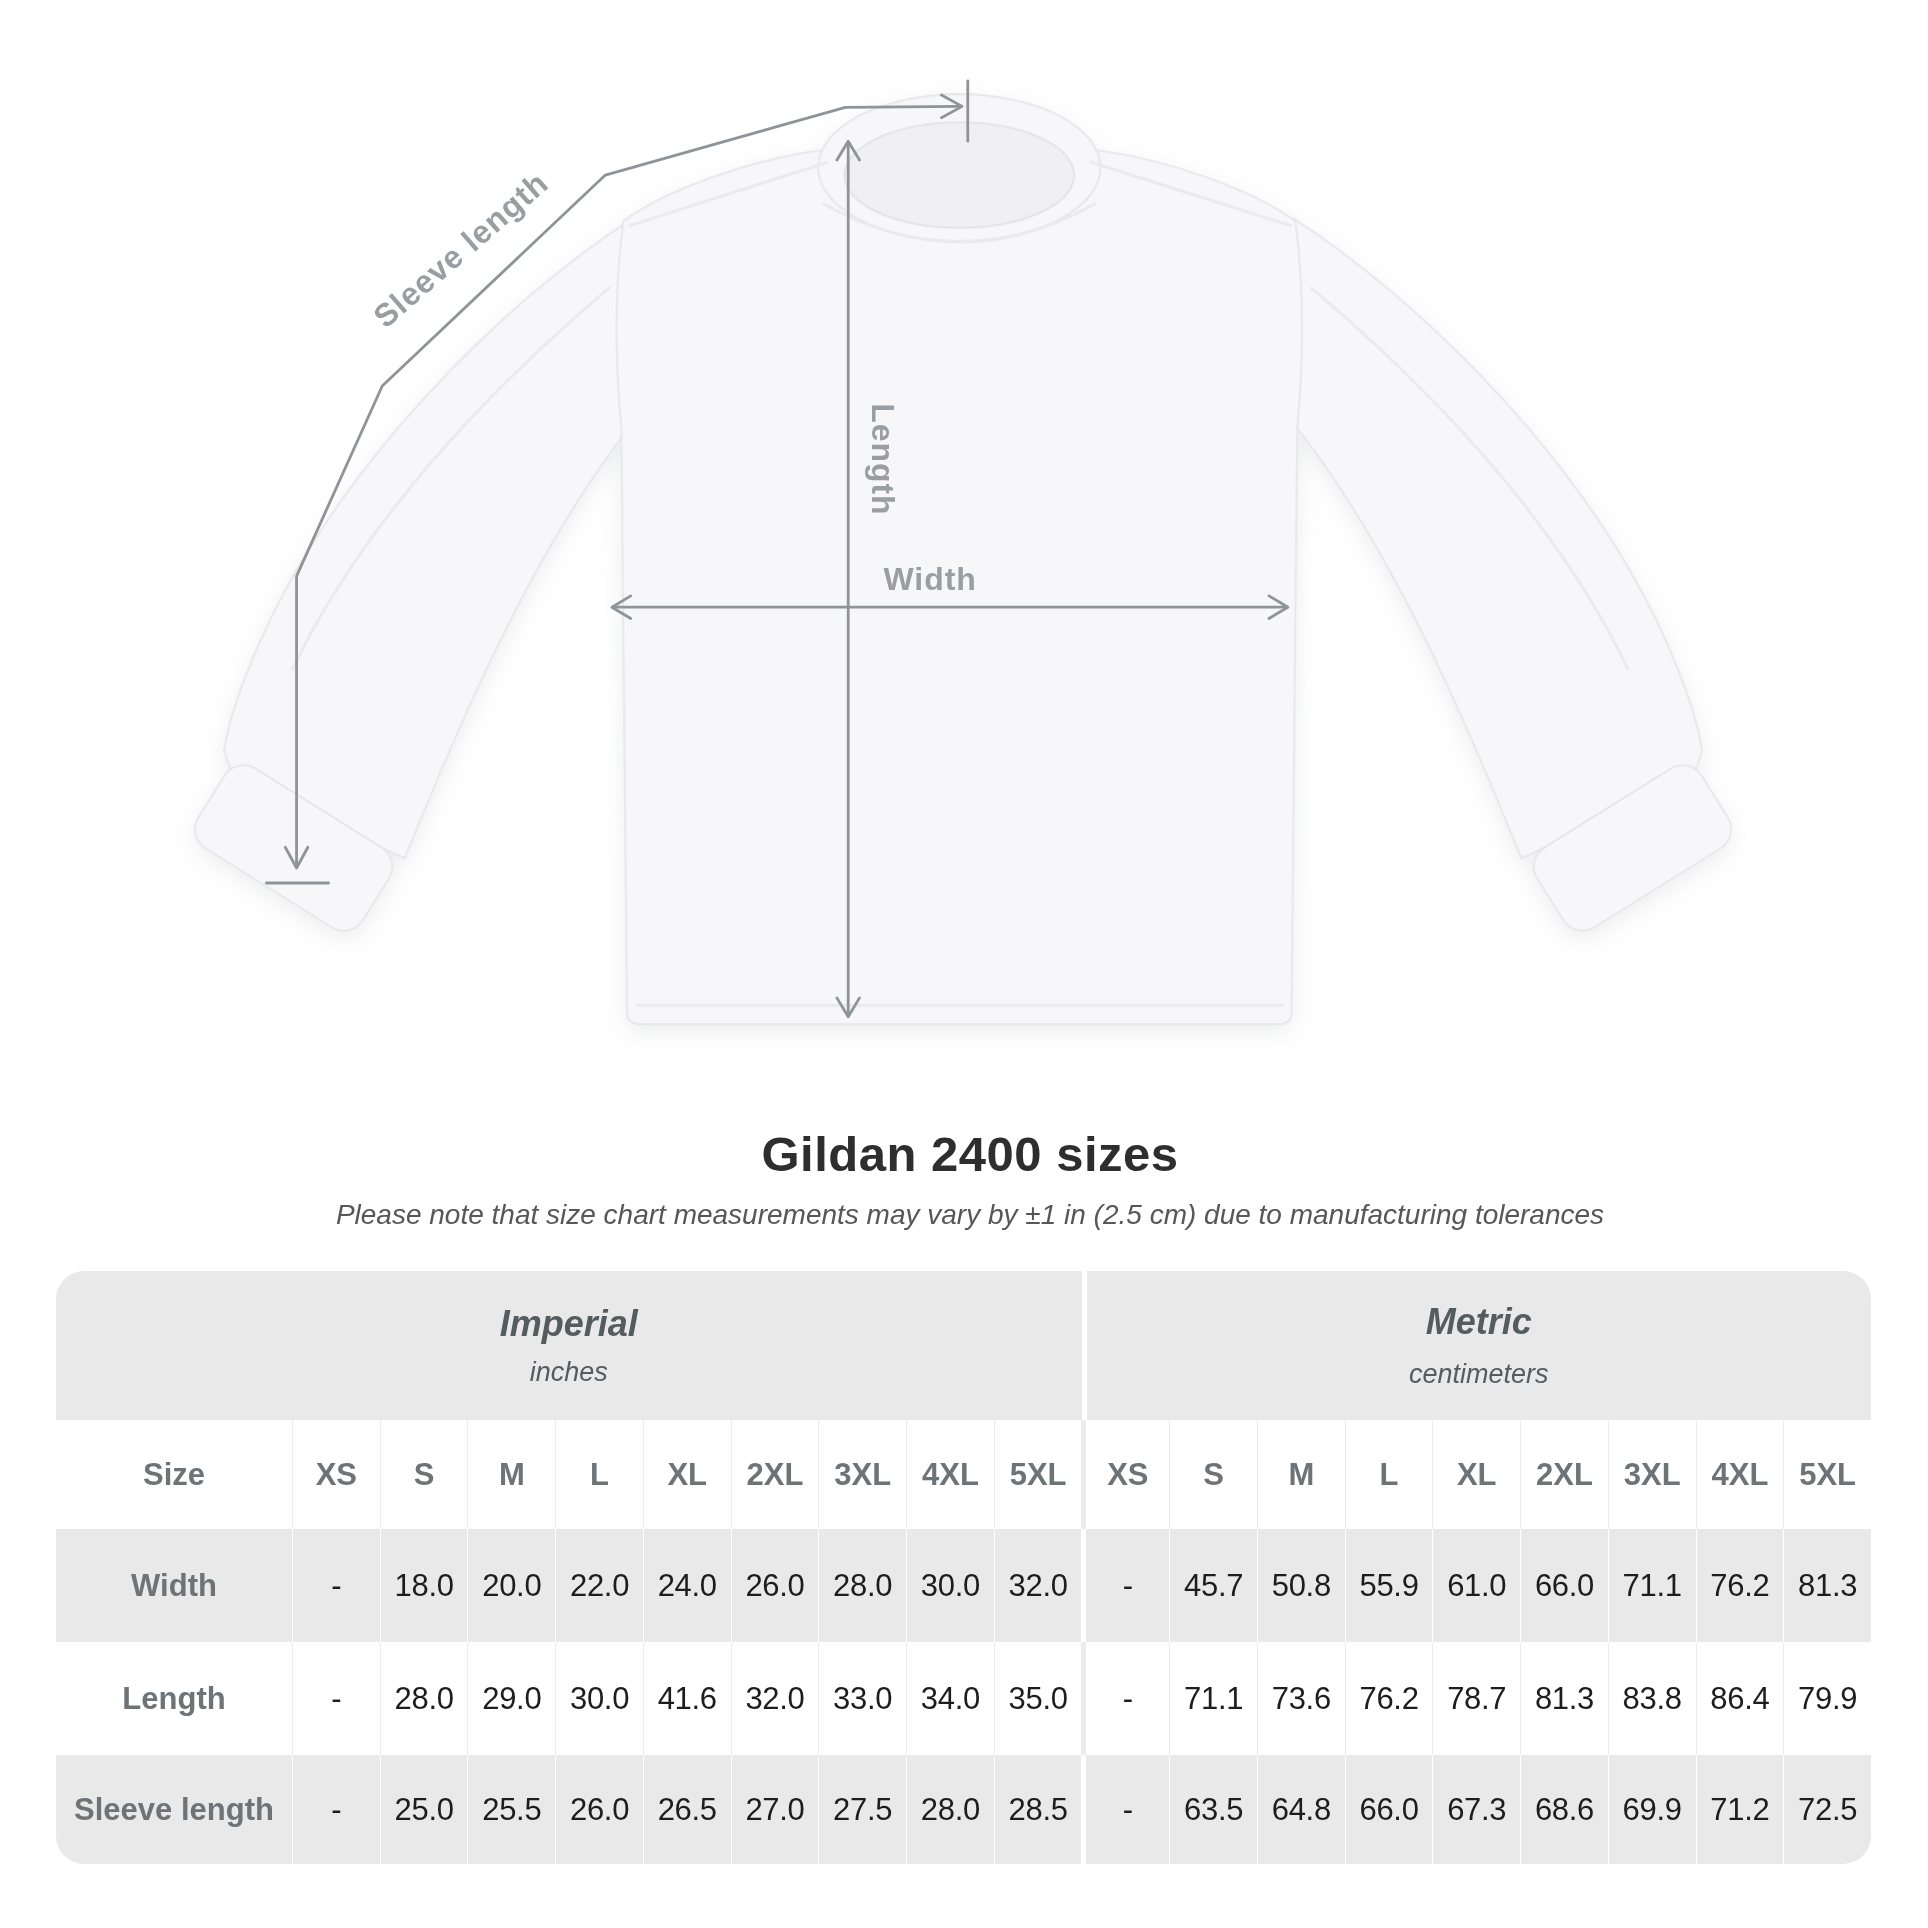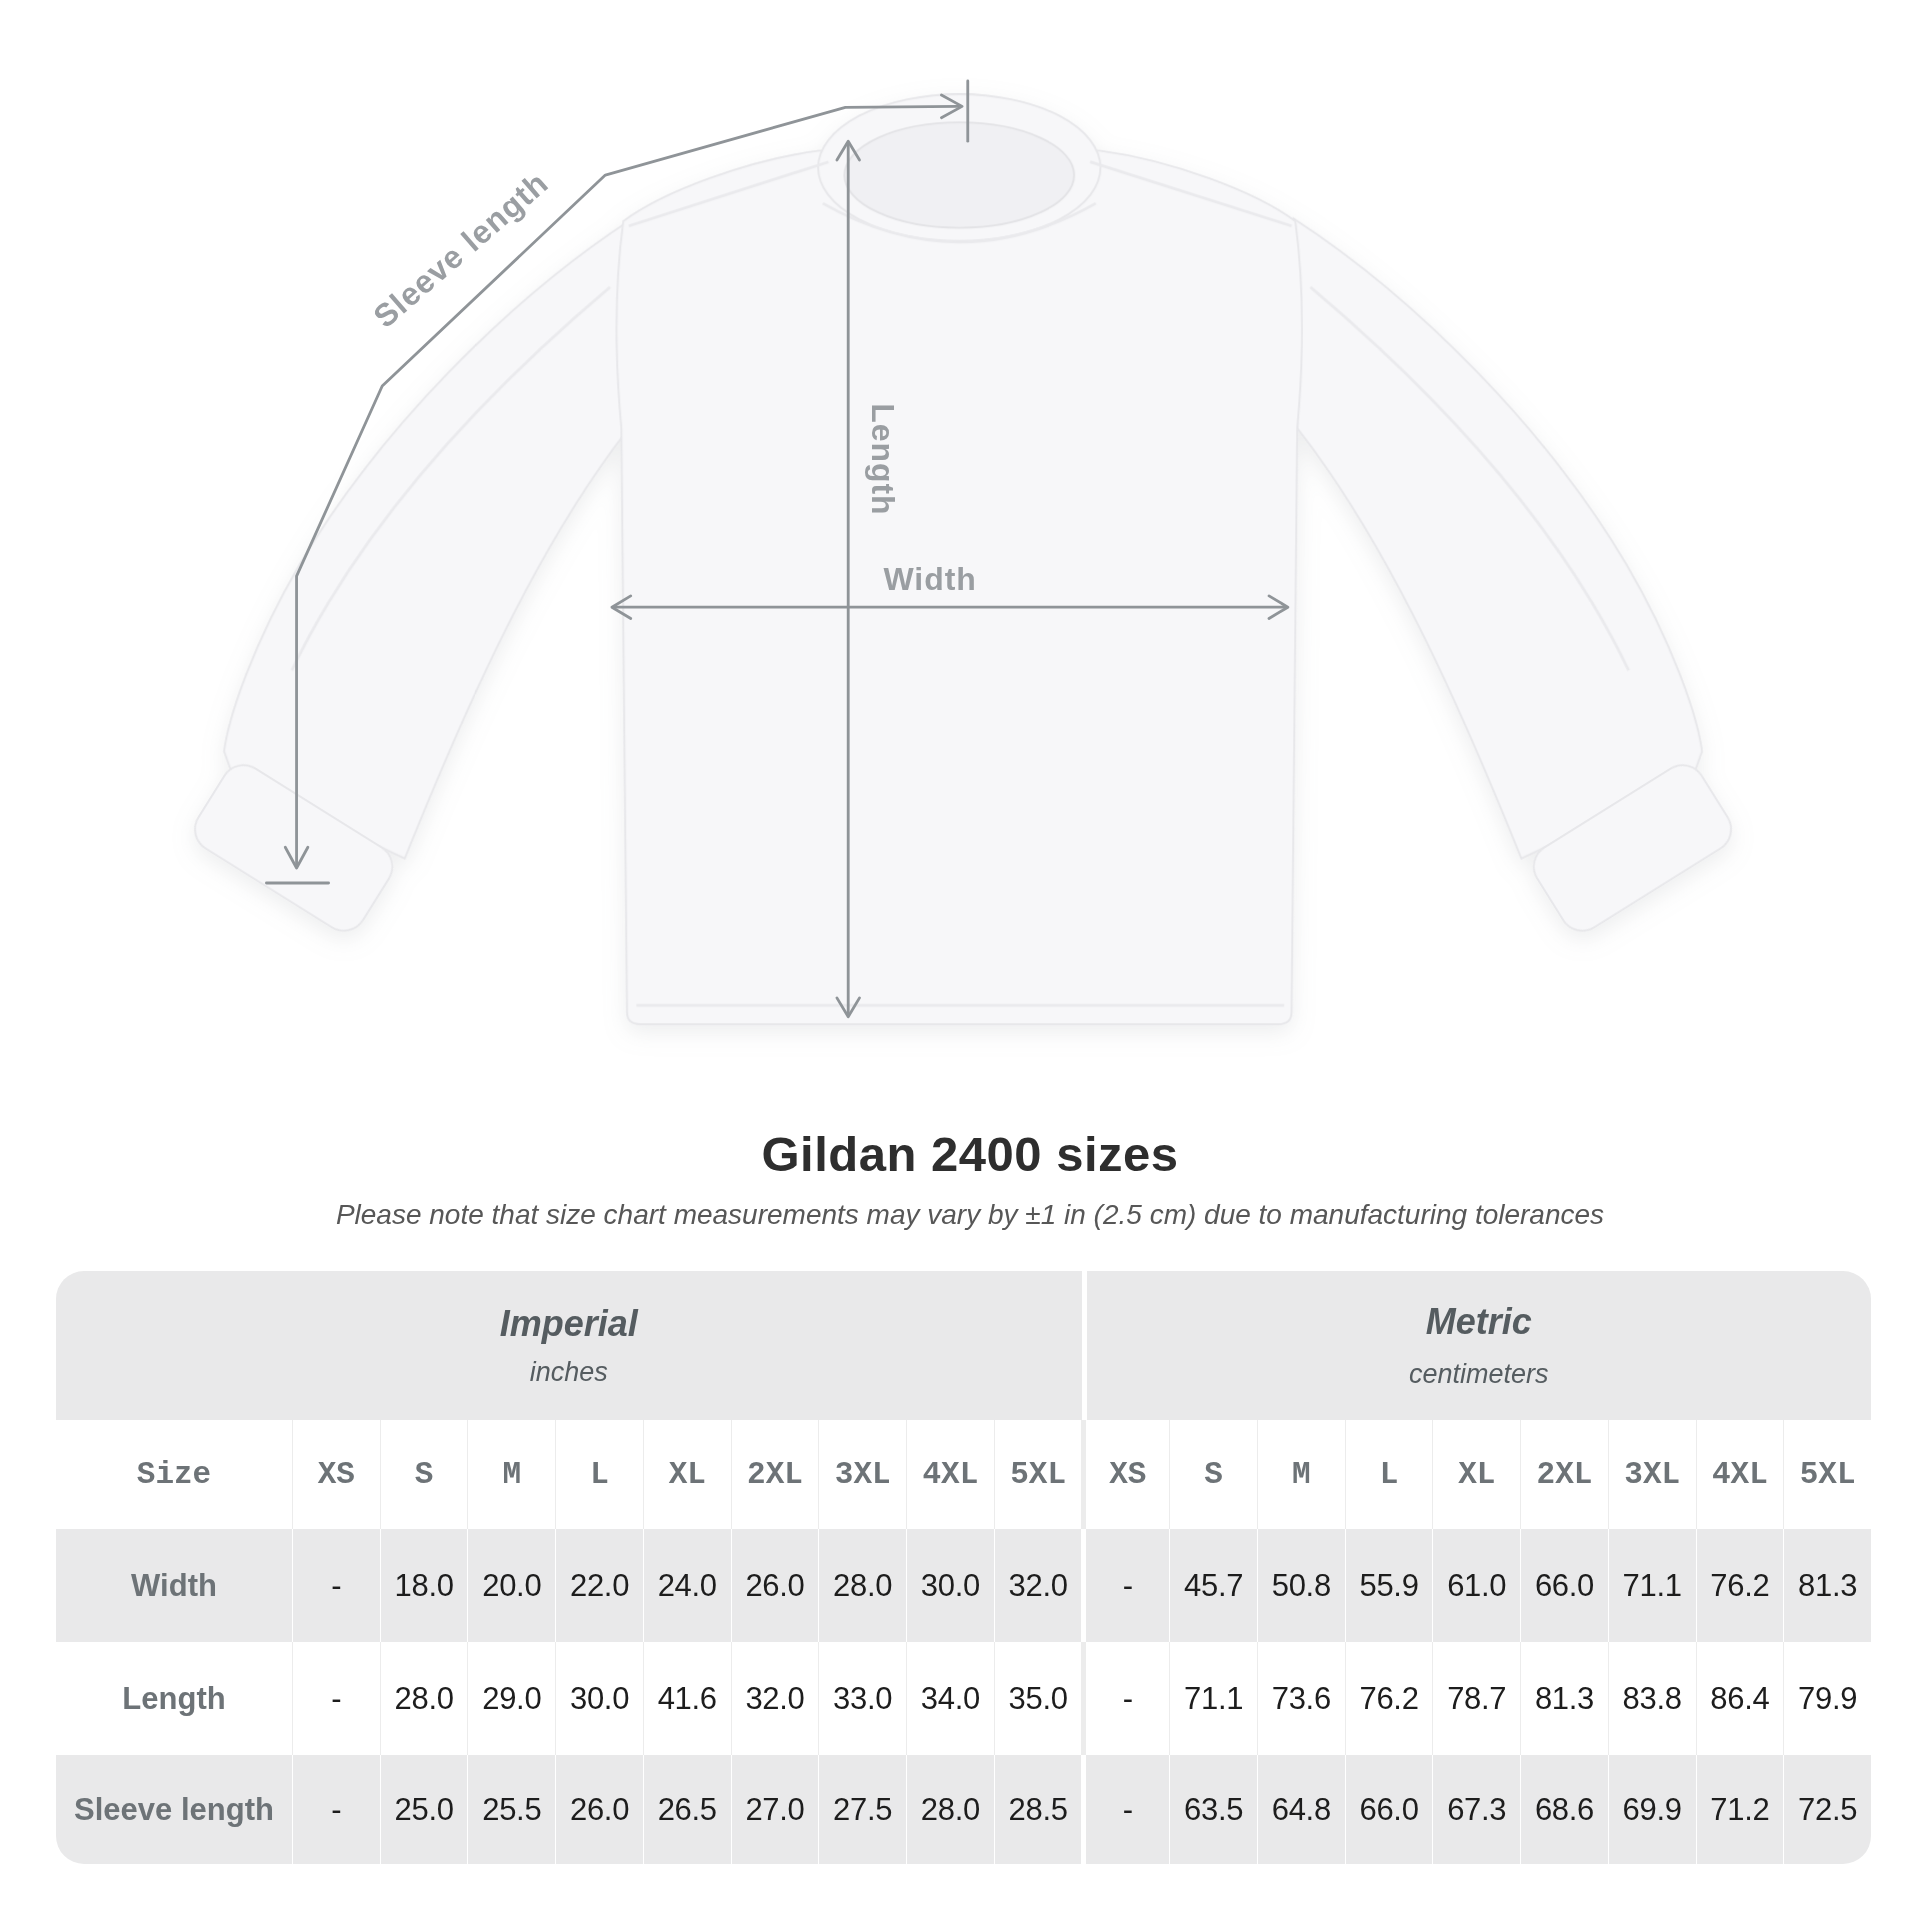--- a/index.html
+++ b/index.html
@@ -24,21 +24,21 @@
   .size-table { position:absolute; left:56px; top:1271px; width:1815px; }
   .trow { display:grid; grid-template-columns:236px repeat(18,1fr); }
   .band { height:149px; border-radius:28px 28px 0 0; overflow:hidden; }
   .gcell { background:#e9e9ea; display:flex; flex-direction:column; align-items:center;
            justify-content:center; gap:11.3px; }
   .gcell.g-imperial { grid-column:1/11; }
   .gcell.g-metric { grid-column:11/20; border-left:5.6px solid #ffffff;gap:16px; }
   .gtitle { font-size:36px; font-weight:700; font-style:italic; color:#555c60; }
   .gsub { font-size:27px; font-style:italic; color:#555c60; }
 
-  .r-head { height:109px; background:#ffffff;font-family:Liberation Mono, monospace; }
+  .r-head { height:109px; background:#ffffff; }
   .r-data { height:113px; }
   .r-white { background:#ffffff; }
   .r-gray { background:#e9e9ea; }
   .r-last { height:109px; border-radius:0 0 28px 28px; overflow:hidden; }
 
   .cell { display:flex; align-items:center; justify-content:center;
           font-size:31px; color:#1d1d1d; letter-spacing:-0.3px; }
   .cell.lab, .r-head .cell { font-weight:700; color:#6d7377; letter-spacing:0; }
   .r-head .cell + .cell, .r-white .cell + .cell { border-left:1.9px solid #ececec; }
   .r-gray .cell + .cell { border-left:1.9px solid #ffffff; }

